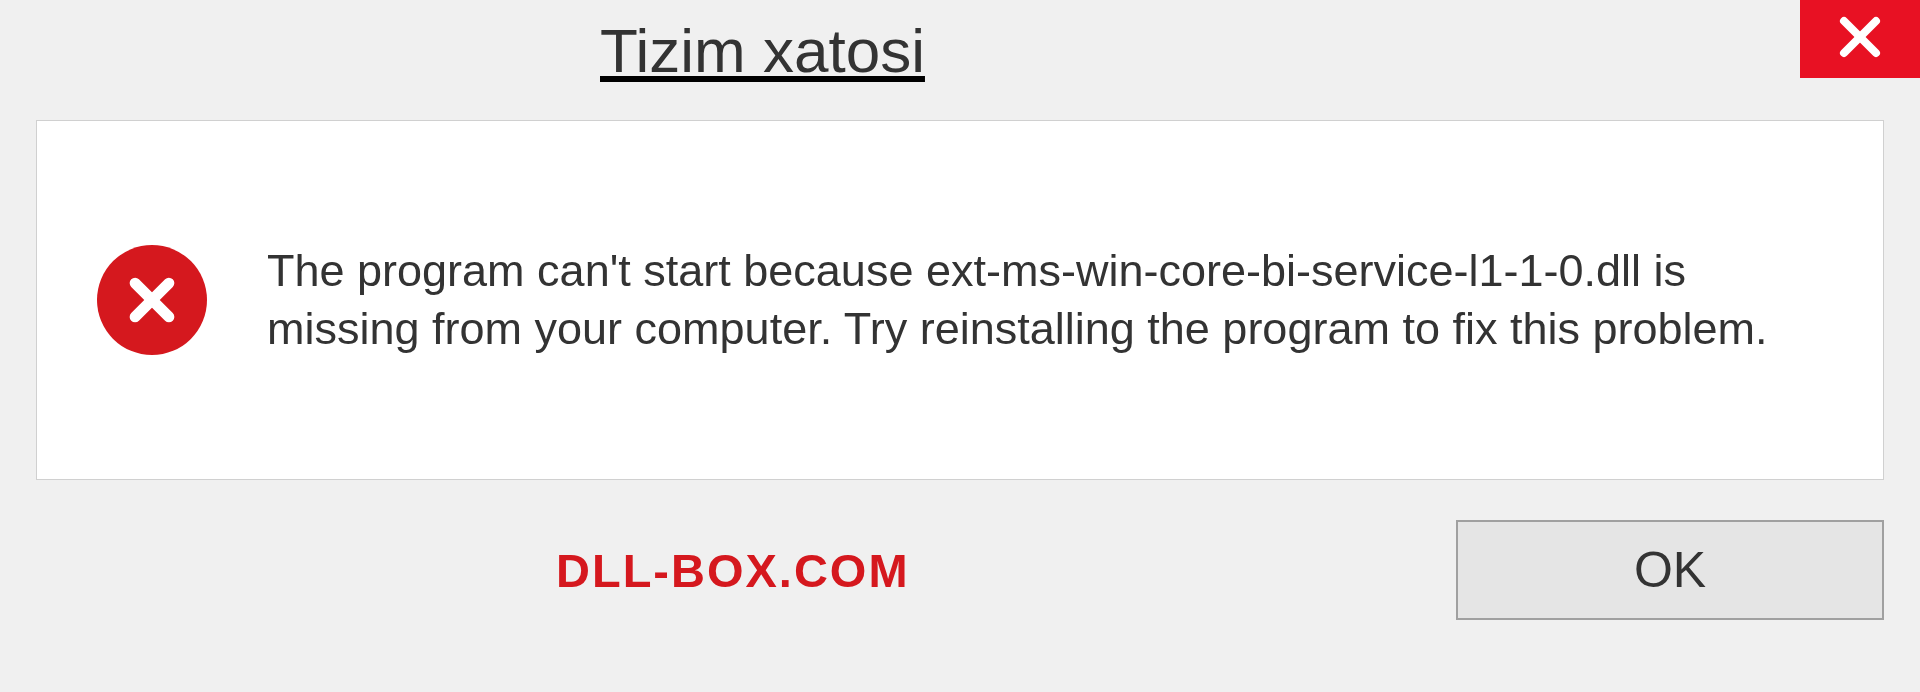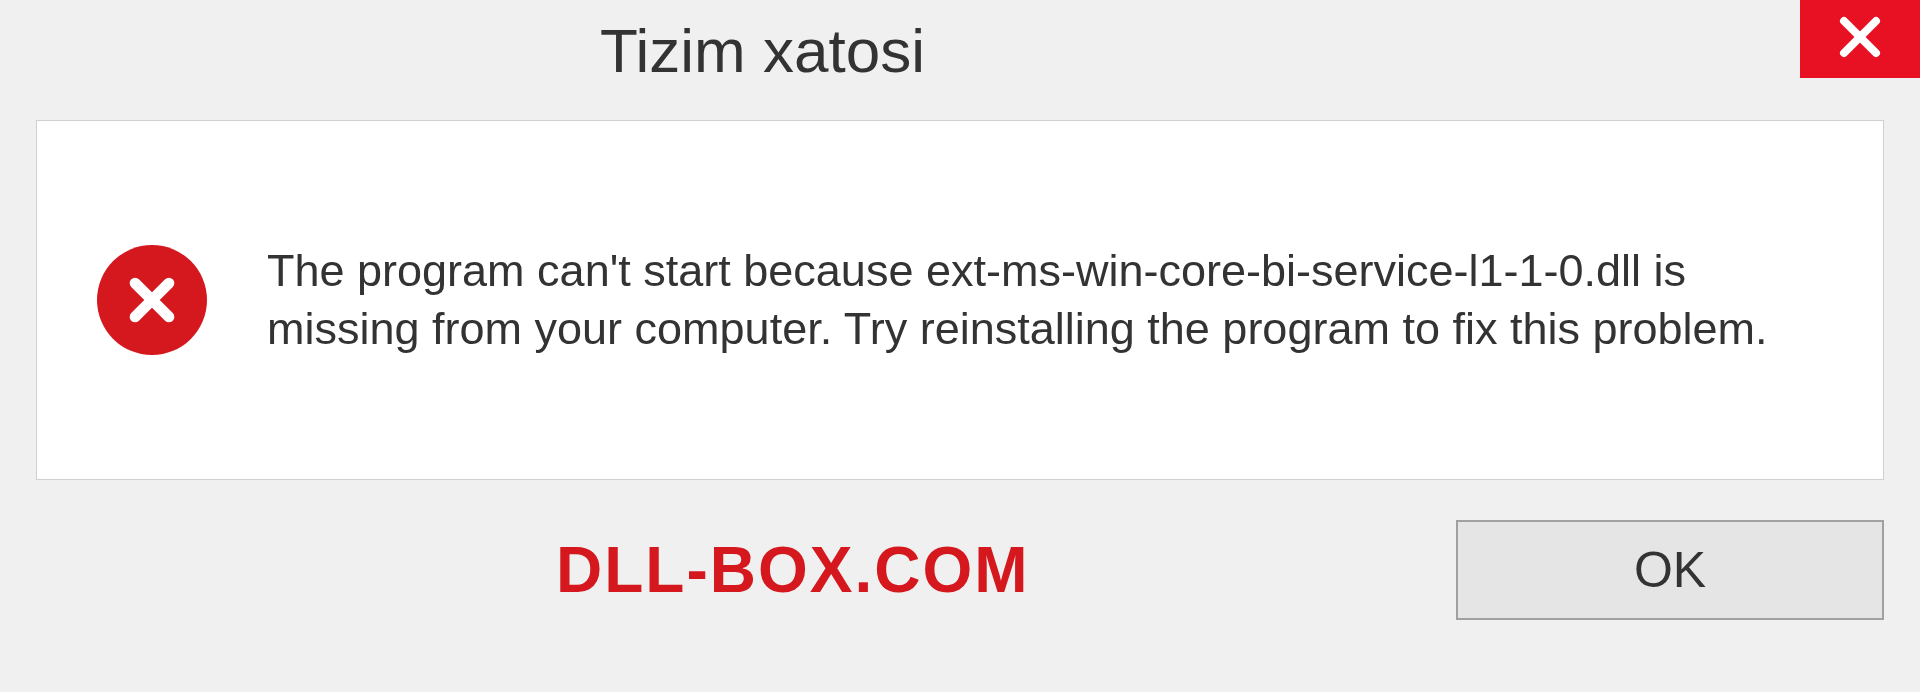--- a/index.html
+++ b/index.html
@@ -14,20 +14,21 @@
       font-family: "Segoe UI", Arial, sans-serif;
       position: relative;
       overflow: hidden;
     }
     .titlebar {
       height: 100px;
       display: flex;
       align-items: center;
       padding-left: 600px;
       position: relative;
+      text-decoration: underline;
     }
     .title {
       font-size: 62px;
       font-weight: 400;
       color: #333;
     }
     .close-btn {
       position: absolute;
       top: 0;
       right: 0;
@@ -74,21 +75,21 @@
       color: #333;
       font-weight: 400;
     }
     .footer {
       margin: 40px 36px 0 36px;
       display: flex;
       align-items: center;
       justify-content: space-between;
     }
     .watermark {
-      font-size: 64px;
+      font-size: 47px;
       font-weight: 900;
       color: #d5181e;
       letter-spacing: 2px;
       font-family: Arial, sans-serif;
       padding-left: 520px;
     }
     .ok-btn {
       width: 428px;
       height: 100px;
       background: #e5e5e5;

